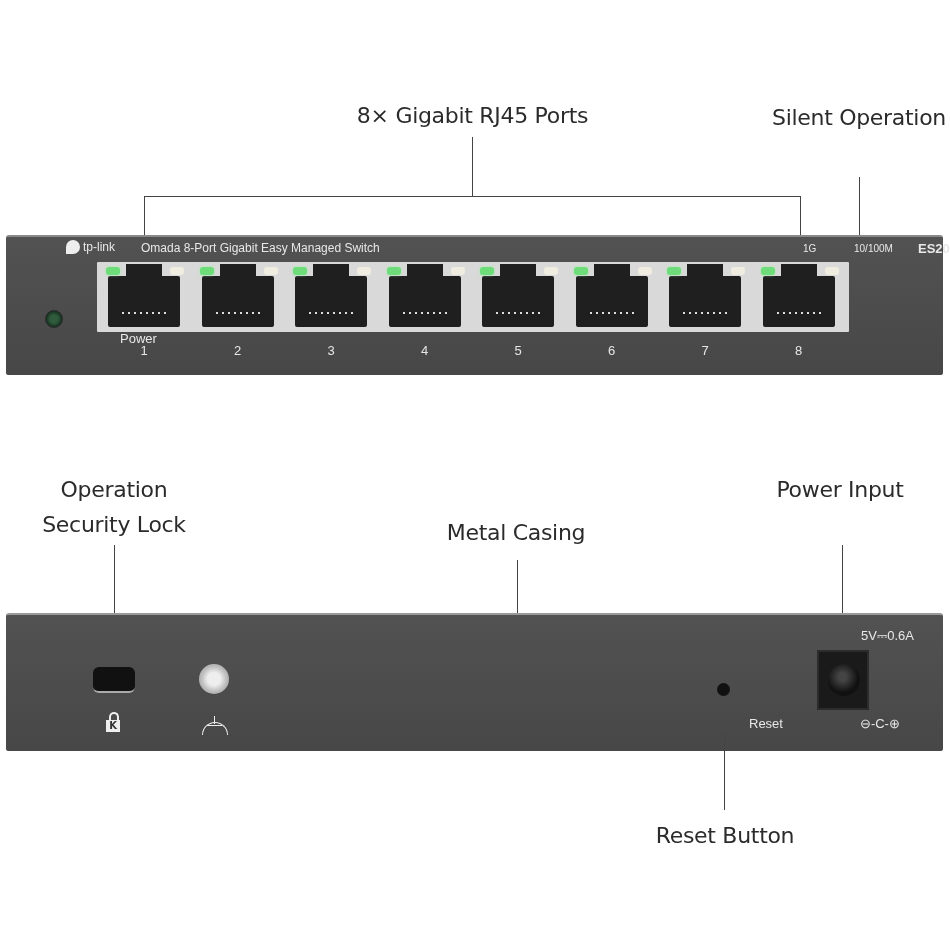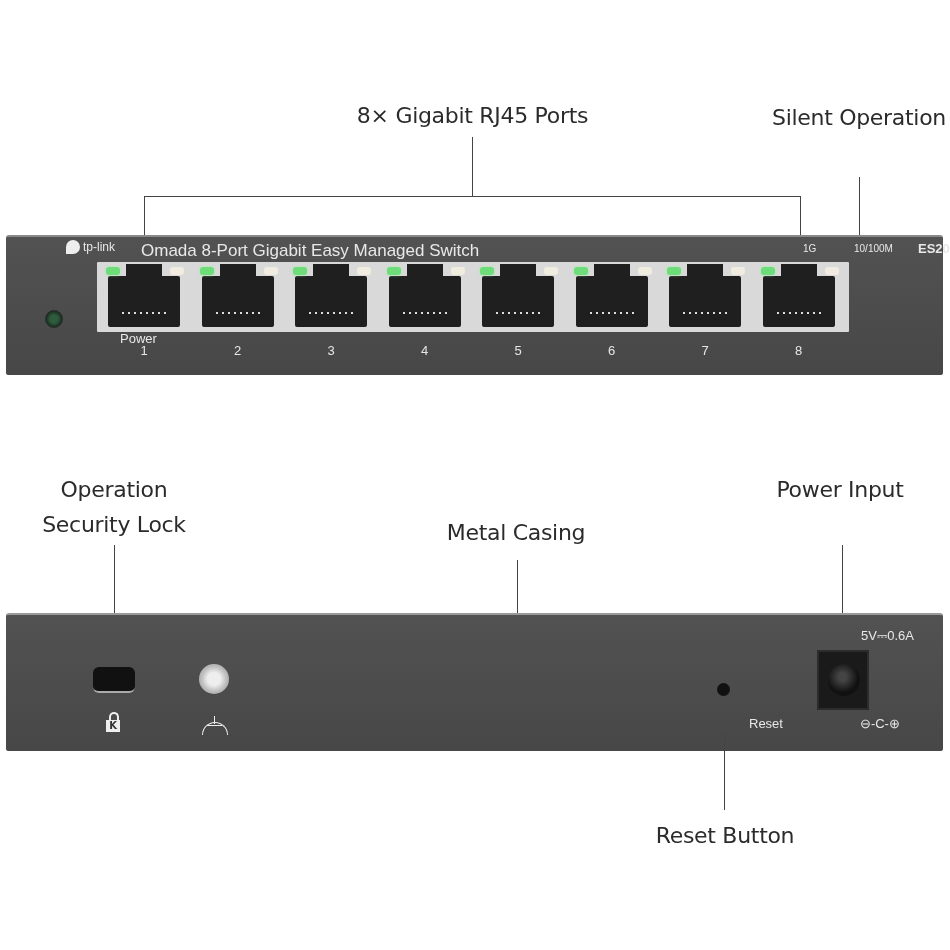--- a/index.html
+++ b/index.html
@@ -32,21 +32,21 @@
 
 <div class="callout" style="left:768px;top:100px;width:182px;">
   <div>Silent Operation</div>
 </div>
 <div class="line" style="left:859px;top:177px;width:1px;height:60px;"></div>
 
 <div class="panel front"></div>
 <div class="txt" style="left:22px;top:240px;font-size:12px;">
   <span style="display:inline-block;width:14px;height:14px;border-radius:7px 7px 7px 0;background:#eee;vertical-align:-3px;margin-right:3px;"></span><span>tp-link</span>
 </div>
-<div class="txt" style="left:97px;top:241px;font-size:17px;">Omada 8-Port Gigabit Easy Managed Switch</div>
+<div class="txt" style="left:97px;top:241px;font-size:12px;">Omada 8-Port Gigabit Easy Managed Switch</div>
 <div class="txt" style="left:759px;top:243px;font-size:10px;">1G</div>
 <div class="txt" style="left:810px;top:243px;font-size:10px;">10/100M</div>
 <div class="txt" style="left:874px;top:241px;font-size:13px;font-weight:bold;">ES208G</div>
 
 <div style="position:absolute;left:45px;top:310px;width:16px;height:16px;border-radius:50%;background:radial-gradient(circle,#2f5a3c 0 35%,#163020 70%);border:1px solid #2a2a2a;"></div>
 <div class="txt" style="left:32px;top:331px;font-size:13px;margin-left:44px;">Power</div>
 
 <div class="portbay" id="portbay">
     <div class="port" style="left: 3px;">
       <div class="tab"></div>

